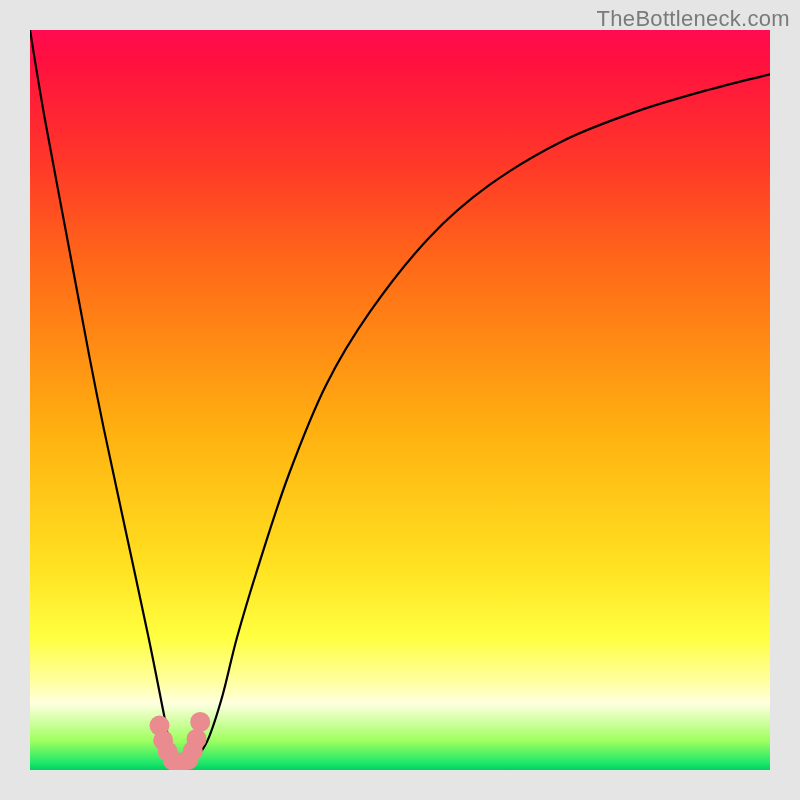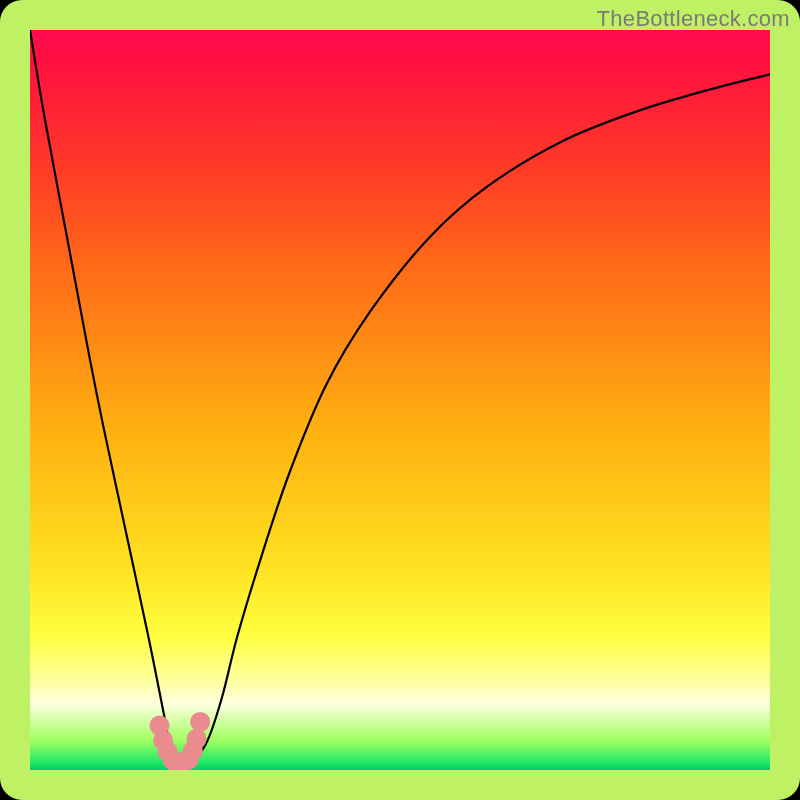--- a/index.html
+++ b/index.html
@@ -9,22 +9,21 @@
     height: 800px;
     overflow: hidden;
     background: #000;
     font-family: Arial, Helvetica, sans-serif;
   }
   .frame {
     position: absolute;
     top: 0; left: 0;
     width: 800px;
     height: 800px;
-    background: #bef264;
-    border-radius: 22px;
+    background: #e5e5e5;
   }
   .plot {
     position: absolute;
     top: 30px;
     left: 30px;
     width: 740px;
     height: 740px;
     overflow: hidden;
   }
   .gradient {

